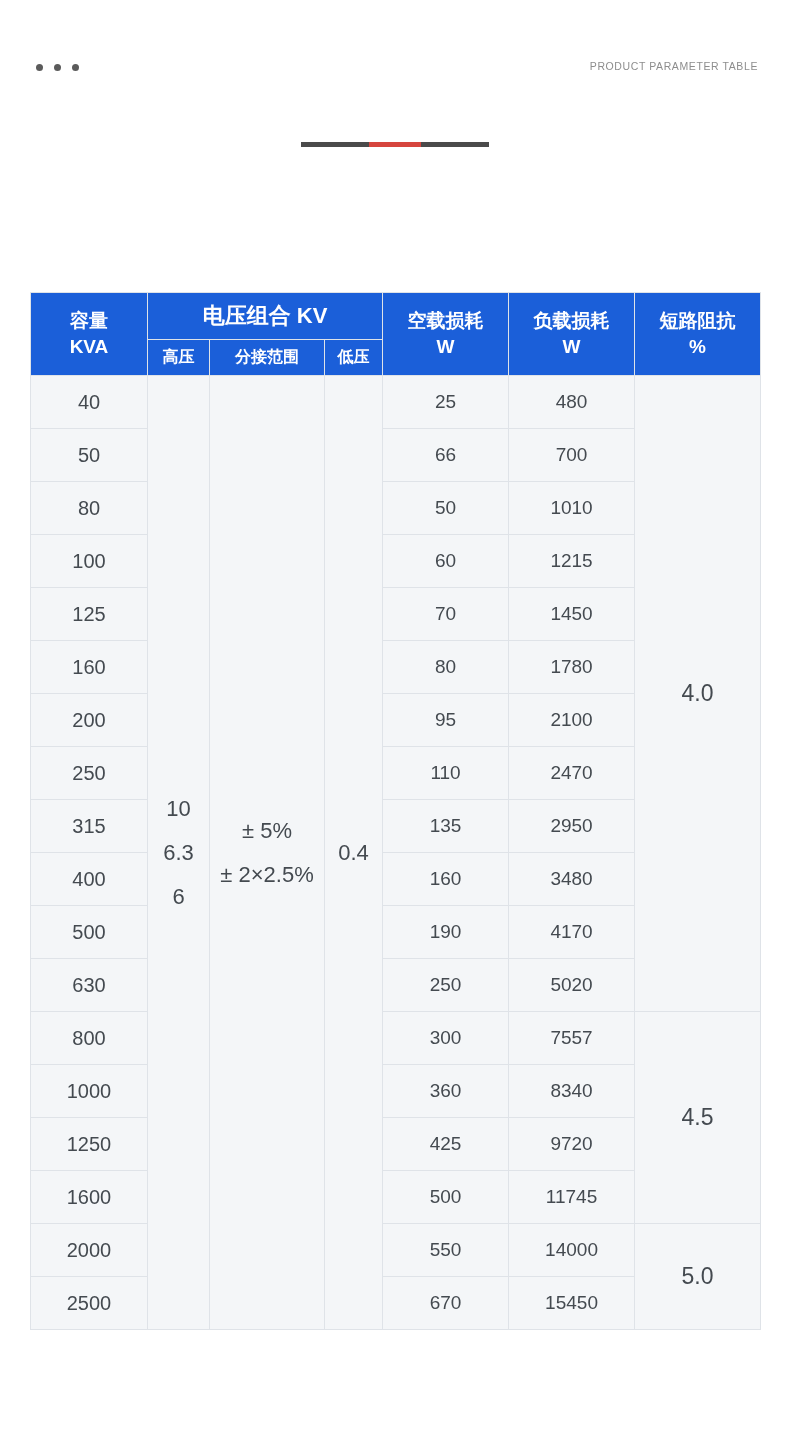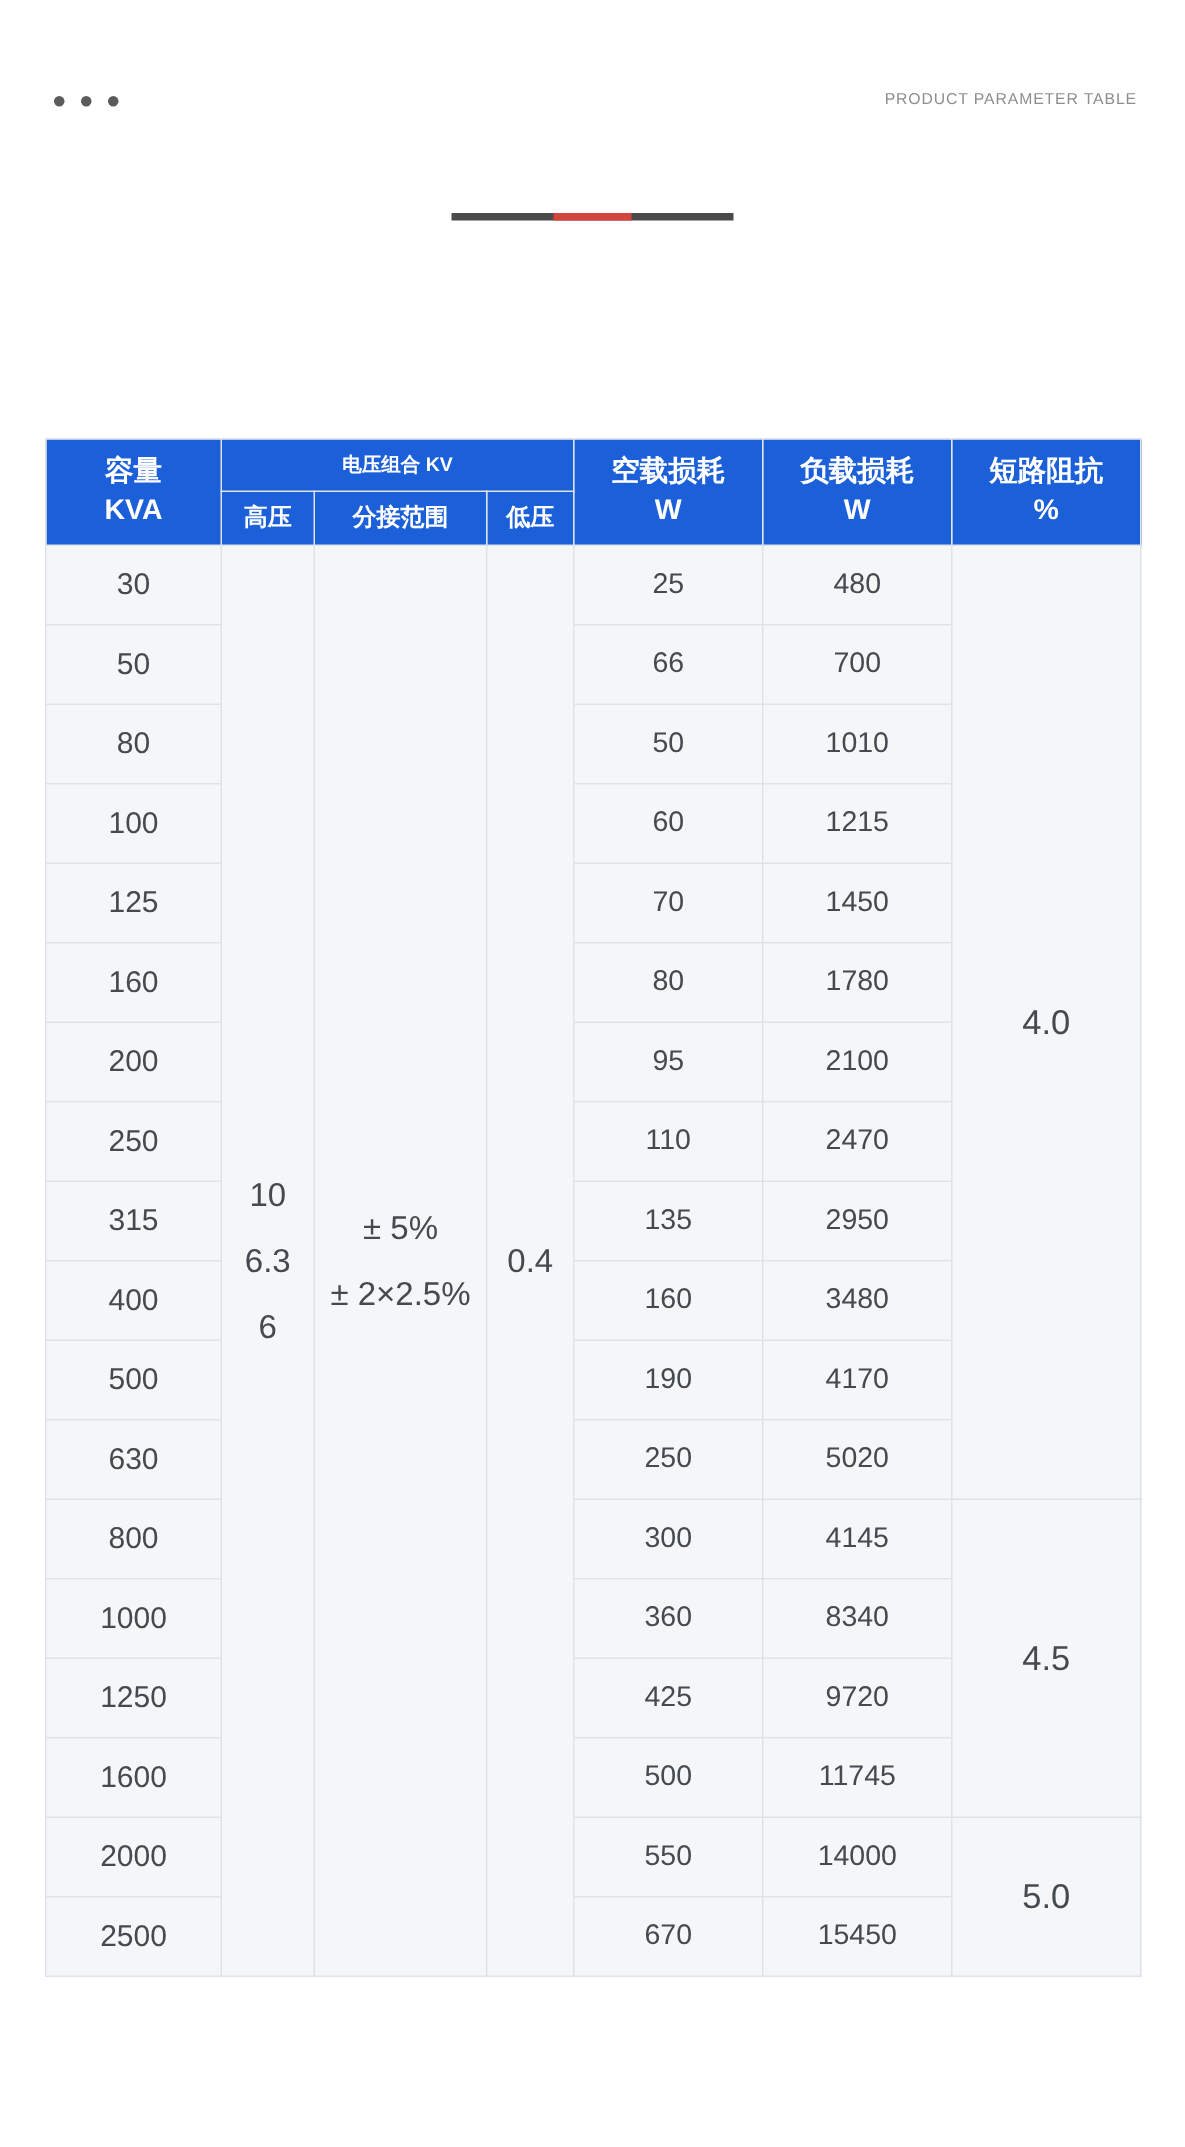--- a/index.html
+++ b/index.html
@@ -112,21 +112,21 @@
     color: #ffffff;
     border: 1px solid #1b5fd9;
     font-weight: bold;
   }
   thead th.grp {
     font-size: 19px;
     line-height: 1.35;
     padding: 6px 2px;
   }
   thead th.grp-top {
-    font-size: 13px;
+    font-size: 22px;
     padding: 8px 2px;
   }
   thead th.sub {
     font-size: 16px;
     padding: 7px 2px;
   }
   tbody td {
     background: #f4f6f8;
     color: #444a50;
     font-size: 19px;
@@ -198,21 +198,21 @@
           </th>
         </tr>
         <tr>
           <th class="sub">高压</th>
           <th class="sub">分接范围</th>
           <th class="sub">低压</th>
         </tr>
       </thead>
       <tbody id="table-body">
           <tr>
-            <td class="cap">30</td>
+            <td class="cap">40</td>
             <td class="span-cell" rowspan="18">
               <span class="multi">10</span>
               <span class="multi">6.3</span>
               <span class="multi">6</span>
             </td>
             <td class="span-cell" rowspan="18">
               <span class="multi">± 5%</span>
               <span class="multi">± 2×2.5%</span>
             </td>
             <td class="span-cell" rowspan="18">0.4</td>
@@ -271,21 +271,21 @@
             <td>4170</td>
           </tr>
           <tr>
             <td class="cap">630</td>
             <td>250</td>
             <td>5020</td>
           </tr>
           <tr>
             <td class="cap">800</td>
             <td>300</td>
-            <td>4145</td>
+            <td>7557</td>
             <td class="imp" rowspan="4">4.5</td>
           </tr>
           <tr>
             <td class="cap">1000</td>
             <td>360</td>
             <td>8340</td>
           </tr>
           <tr>
             <td class="cap">1250</td>
             <td>425</td>

